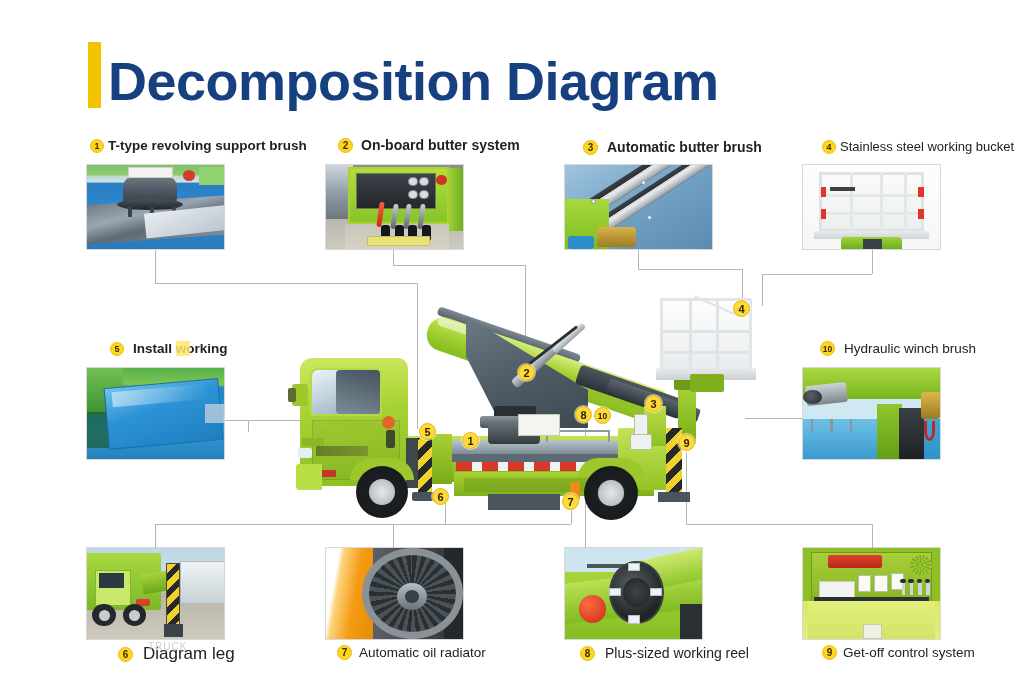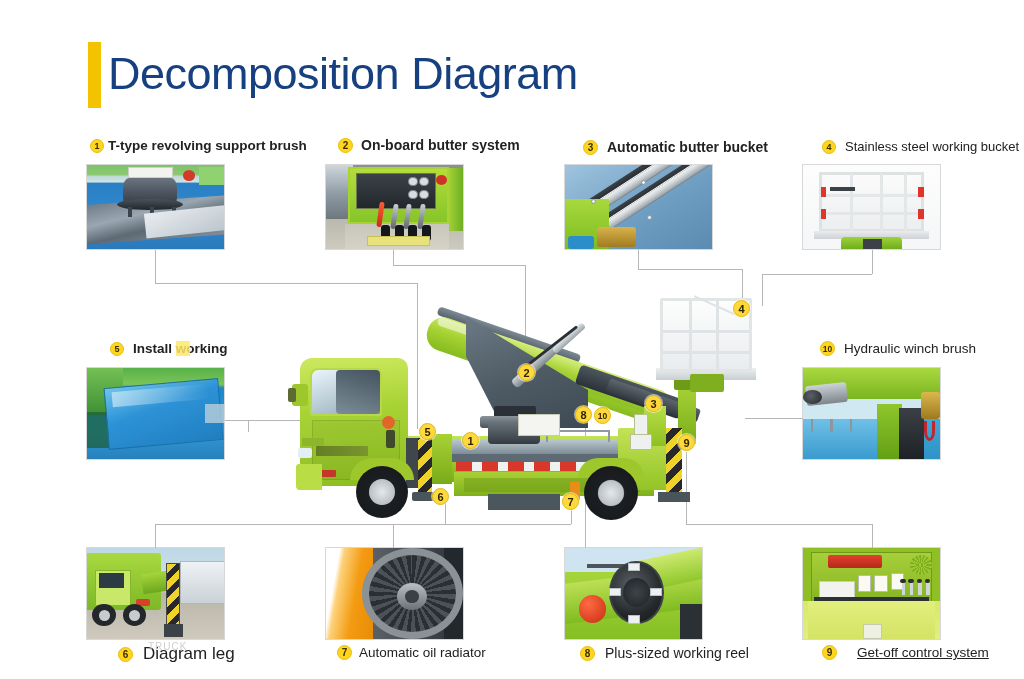--- a/index.html
+++ b/index.html
@@ -11,22 +11,22 @@
     position:relative; overflow:hidden;
   }
   #stage { position:absolute; inset:0; }
 
   
   .title-bar {
     position:absolute; left:88px; top:42px;
     width:13px; height:66px; background:#F3C300;
   }
   .title {
-    position:absolute; left:108px; top:41px;
-    font-size:45px; font-weight:normal; color:#16407F;
+    position:absolute; left:108px; top:48px;
+    font-size:54px; font-weight:bold; color:#16407F;
     letter-spacing:-0.5px; line-height:66px; white-space:nowrap;
   }
 
   
   .thumb {
     position:absolute; background:#ffffff;
     border:1px solid #d8d8d8; overflow:hidden;
   }
   .thumb .inner { position:absolute; inset:0; overflow:hidden; }
 
@@ -388,25 +388,25 @@
   <div class="label" style="left:90px;top:138px;font-size:13.5px;font-weight:bold;">
     <span class="badge b14">1</span>
     <span class="txt">T-type revolving support brush</span>
   </div>
   <div class="label" style="left:338px;top:137px;font-size:14px;font-weight:bold;">
     <span class="badge b15">2</span>
     <span class="txt" style="margin-left:4px;">On-board butter system</span>
   </div>
   <div class="label" style="left:583px;top:139px;font-size:14px;font-weight:bold;">
     <span class="badge b15">3</span>
-    <span class="txt" style="margin-left:5px;">Automatic butter bucket</span>
+    <span class="txt" style="margin-left:5px;">Automatic butter brush</span>
   </div>
   <div class="label" style="left:822px;top:139px;font-size:13px;">
     <span class="badge b14">4</span>
-    <span class="txt" style="margin-left:5px;">Stainless steel working bucket</span>
+    <span class="txt" style="">Stainless steel working bucket</span>
   </div>
 
   <div class="label" style="left:110px;top:341px;font-size:13.5px;font-weight:bold;">
     <span class="badge b14">5</span>
     <span class="txt" style="margin-left:5px;">Install working</span>
   </div>
   <div class="wm" style="left:176px;top:341px;width:14px;height:15px;background:#FFE96A;opacity:.85;"></div>
 
   <div class="label" style="left:820px;top:341px;font-size:13.5px;">
     <span class="badge b15" style="font-size:8.5px;">10</span>
@@ -422,21 +422,21 @@
   <div class="label" style="left:337px;top:645px;font-size:13.5px;">
     <span class="badge b15">7</span>
     <span class="txt" style="margin-left:3px;">Automatic oil radiator</span>
   </div>
   <div class="label" style="left:580px;top:645px;font-size:14px;">
     <span class="badge b15">8</span>
     <span class="txt" style="margin-left:6px;">Plus-sized working reel</span>
   </div>
   <div class="label" style="left:822px;top:645px;font-size:13.5px;">
     <span class="badge b15">9</span>
-    <span class="txt" style="margin-left:16px;text-decoration:underline;">Get-off control system</span>
+    <span class="txt" style="margin-left:2px;">Get-off control system</span>
   </div>
 
   <div class="thumb" style="left:86px;top:164px;width:139px;height:86px;">
     <div class="inner">
       <div class="t1-bg"></div>
       <div class="t1-grn"></div>
       <div class="t1-plate"></div>
       <div class="t1-hub"></div>
       <div class="t1-hub2"></div>
       <div class="t1-leg" style="left:30%;"></div>

